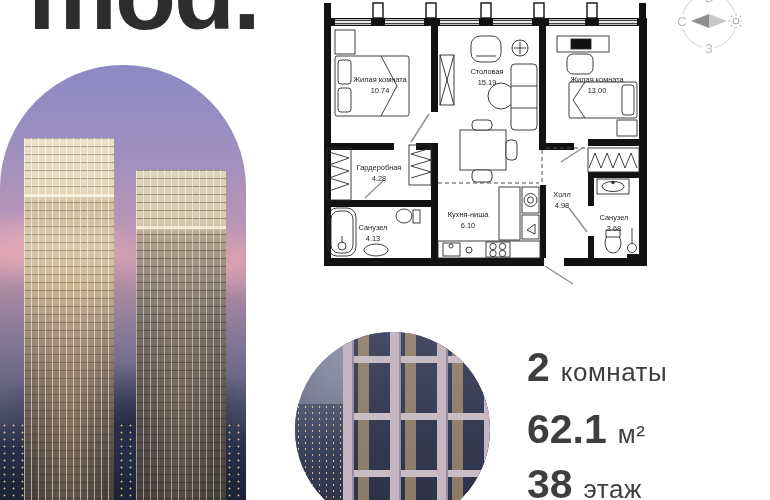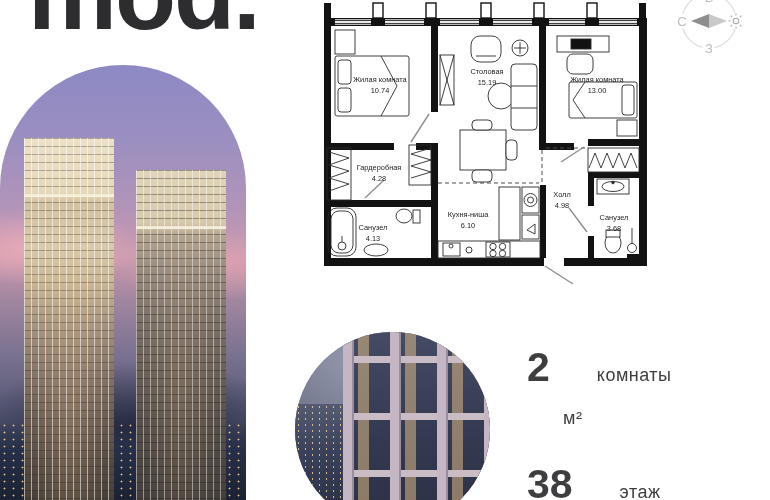--- a/index.html
+++ b/index.html
@@ -65,21 +65,21 @@
   .plan{position:absolute;left:321px;top:0;}
 
   
   .compass{position:absolute;left:676px;top:-14px;}
 
   
   .details{position:absolute;left:527px;top:347px;color:#3e3e40;}
   .drow{position:absolute;left:0;display:flex;align-items:baseline;gap:11px;white-space:nowrap;}
   .drow.r1{top:0;} .drow.r2{top:62px;} .drow.r3{top:117px;}
   .big{font-size:41px;line-height:1;font-weight:600;}
-  .small{font-size:18px;line-height:1;font-weight:500;letter-spacing:.5px;margin-left:36px;}
+  .small{font-size:26px;line-height:1;font-weight:500;letter-spacing:.5px;}
 </style>
 </head>
 <body>
 
 <div id="stage">
 
   <div class="logo">mod.</div>
 
   <div class="hero">
     <div class="sky"></div>
@@ -288,20 +288,21 @@
     <div class="ccity"></div>
     <div class="cfacade"></div>
   </div>
 
   <div class="details">
     <div class="drow r1">
       <span class="big">2</span>
       <span class="small">комнаты</span>
     </div>
     <div class="drow r2">
+      <span class="big">62.1</span>
       <span class="small">м²</span>
     </div>
     <div class="drow r3">
       <span class="big">38</span>
       <span class="small">этаж</span>
     </div>
   </div>
 
 </div>
 

